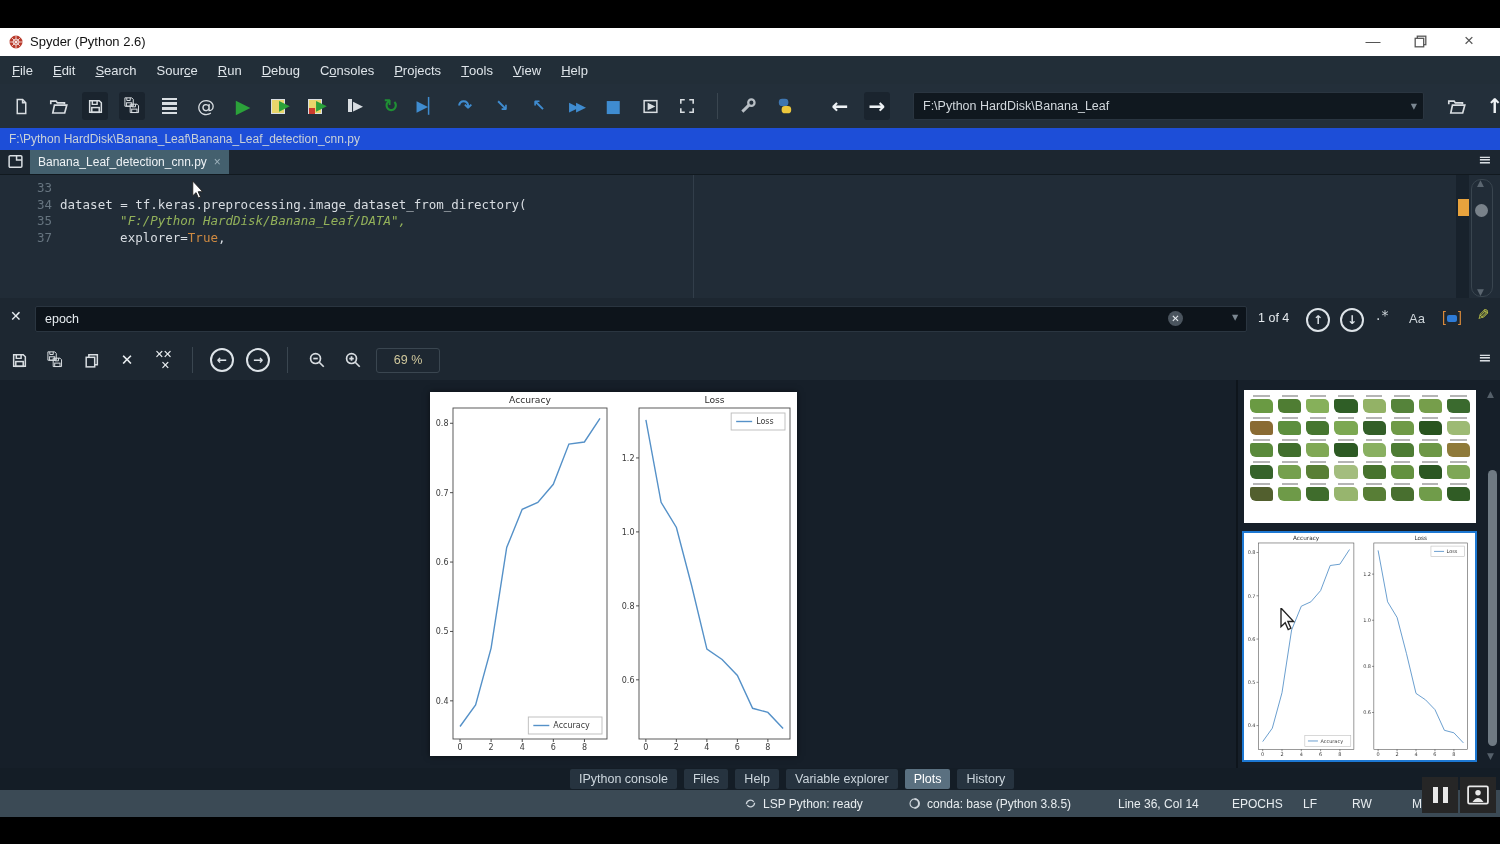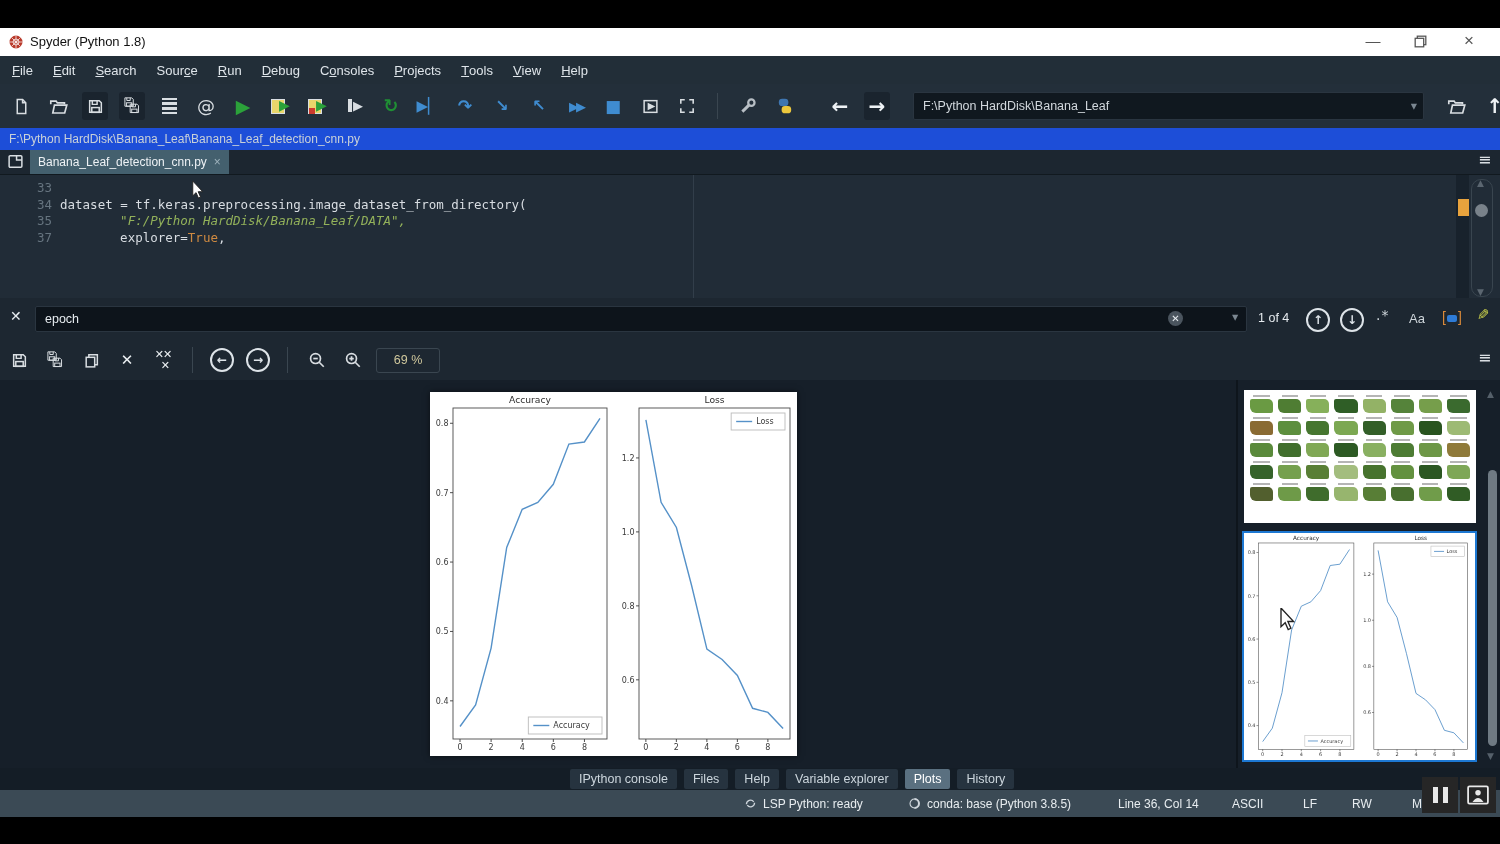--- a/index.html
+++ b/index.html
@@ -60,21 +60,21 @@
   <div class="abs" style="left:0;top:0;width:1500px;height:28px;background:#000;"></div>
 
   <div id="titlebar" class="abs flex">
     <span class="abs" style="left:8px;top:6px;">
       <svg width="16" height="16" viewBox="0 0 16 16">
           <circle cx="8" cy="8" r="6.5" fill="#b93a2b"></circle>
           <path d="M8 1.5V14.5 M1.5 8H14.5 M3.4 3.4L12.6 12.6 M12.6 3.4L3.4 12.6" stroke="#fff" stroke-width="0.7"></path>
           <circle cx="8" cy="8" r="3" stroke="#fff" stroke-width="0.7" fill="none"></circle>
         </svg>
     </span>
-    <span class="abs" style="left:30px;top:6px;font-size:13px;color:#111;">Spyder (Python 1.8)</span>
+    <span class="abs" style="left:30px;top:6px;font-size:13px;color:#111;">Spyder (Python 2.6)</span>
     <span class="abs" style="left:1358px;top:4px;width:30px;text-align:center;color:#555;font-size:15px;">—</span>
     <span class="abs" style="left:1412px;top:5px;">
       <svg width="17" height="17" viewBox="0 0 16 16" fill="none" stroke="#555" stroke-width="1.2">
           <rect x="5" y="3" width="8" height="8"></rect>
           <rect x="3" y="5" width="8" height="8" fill="#fff"></rect>
         </svg>
     </span>
     <span class="abs" style="left:1464px;top:3px;color:#555;font-size:17px;">×</span>
   </div>
 
@@ -672,21 +672,21 @@
     <span class="stat" style="left:908px;gap:6px;">
       <span>
           <svg width="13" height="13" viewBox="0 0 16 16" fill="none" stroke="#cfd6dc" stroke-width="1.4">
             <circle cx="8" cy="8" r="5.5"></circle>
             <path d="M8 2.5a5.5 5.5 0 0 1 0 11" stroke-width="2.4"></path>
           </svg>
         </span>
       <span>conda: base (Python 3.8.5)</span>
     </span>
     <span class="stat" style="left:1118px;">Line 36, Col 14</span>
-    <span class="stat" style="left:1232px;">ASCII</span>
+    <span class="stat" style="left:1232px;">EPOCHS</span>
     <span class="stat" style="left:1303px;text-align:center;">LF</span>
     <span class="stat" style="left:1352px;">RW</span>
     <span class="stat" style="left:1412px;">M</span>
   </div>
 
   <div class="ovbtn" style="left:1422px;top:777px;">
     <span style="display:inline-block;width:5px;height:16px;background:#e8e8e8;margin-right:5px;"></span>
       <span style="display:inline-block;width:5px;height:16px;background:#e8e8e8;"></span>
   </div>
   <div class="ovbtn" style="left:1460px;top:777px;">

